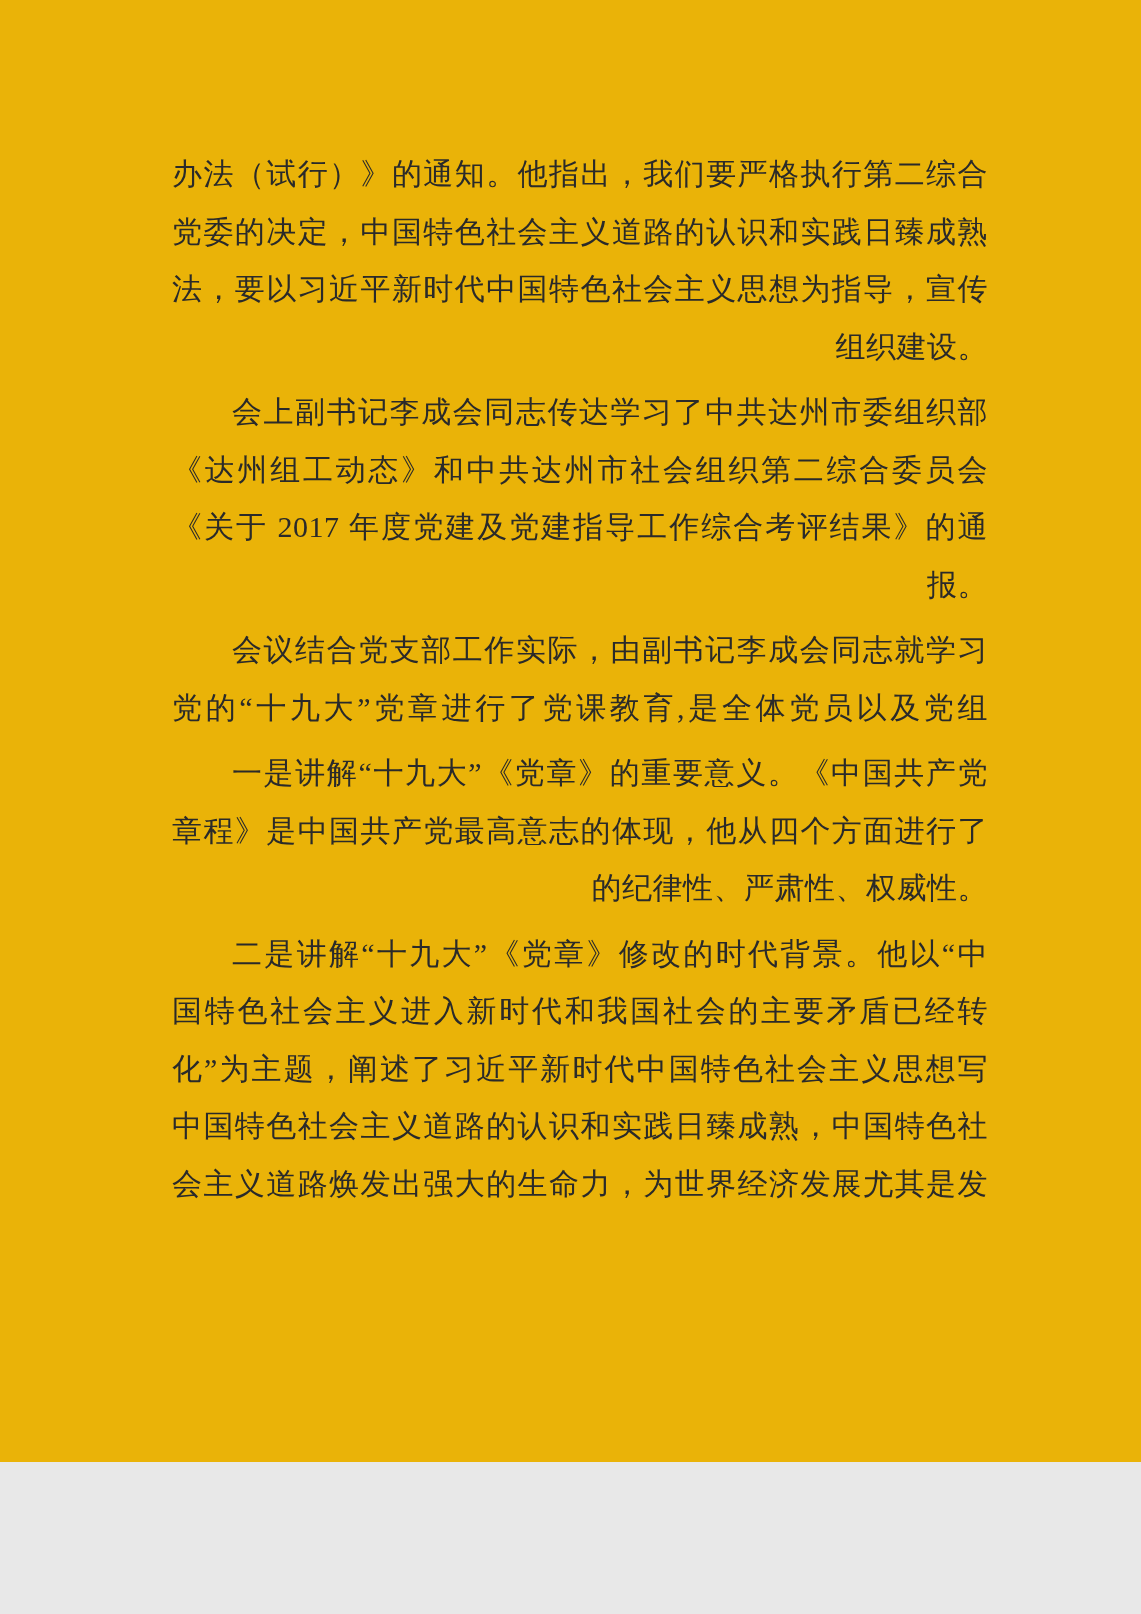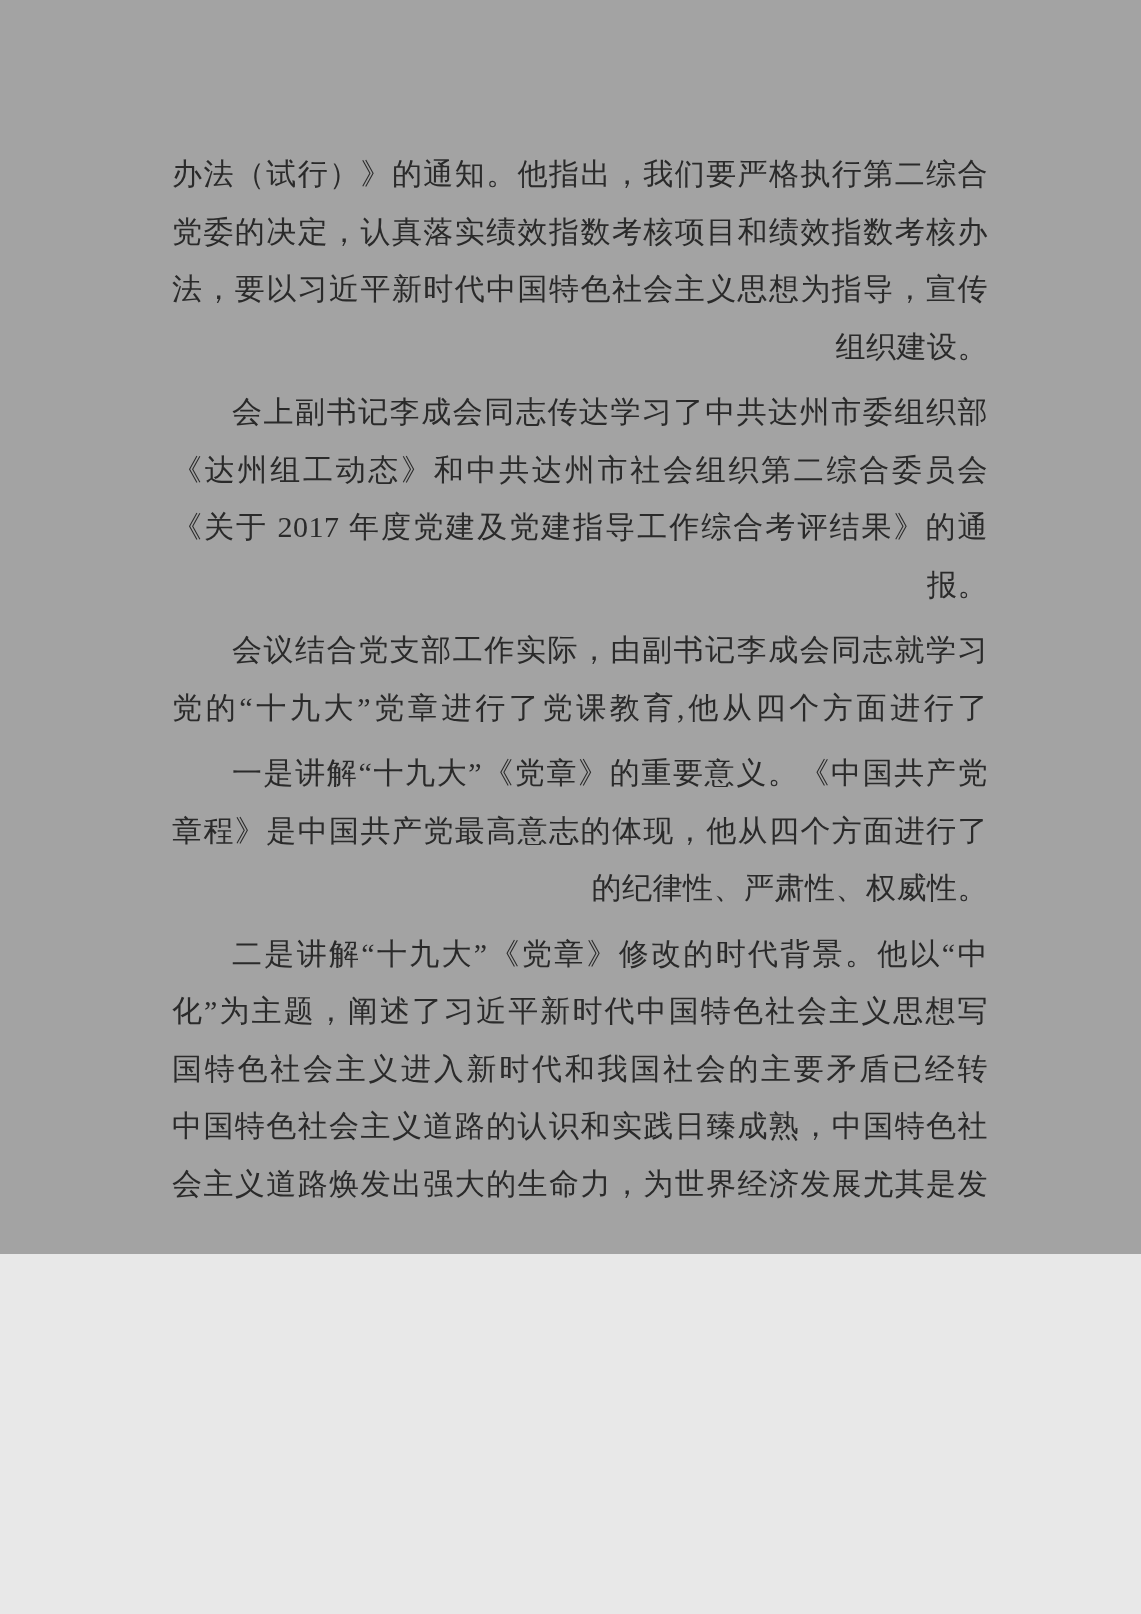--- a/index.html
+++ b/index.html
@@ -3,23 +3,23 @@
 <meta charset="utf-8">
 <style>
   html, body {
     margin: 0;
     padding: 0;
     background: #e8e8e8;
   }
   .page {
     position: relative;
     width: 1141px;
-    height: 1254px;
+    height: 1462px;
     margin: 0 auto;
-    background: #a3a3a3;
+    background: #eab308;
     color: #2a2a2a;
     font-family: "Liberation Serif", "DejaVu Serif", serif;
     overflow: hidden;
   }
   .text-block {
     position: absolute;
     left: 172px;
     top: 145px;
     width: 816px;
   }
@@ -54,32 +54,32 @@
     font-family: "Liberation Sans", "DejaVu Sans", sans-serif;
     color: #222222;
   }
 </style>
 </head>
 <body>
 
 <div class="page">
   <div class="text-block">
     <div class="ln j">办法（试行）》的通知。他指出，我们要严格执行第二综合</div>
-    <div class="ln j">党委的决定，认真落实绩效指数考核项目和绩效指数考核办</div>
+    <div class="ln j">党委的决定，中国特色社会主义道路的认识和实践日臻成熟</div>
     <div class="ln j">法，要以习近平新时代中国特色社会主义思想为指导，宣传</div>
     <div class="ln">组织建设。</div>
     <div class="ln j p">会上副书记李成会同志传达学习了中共达州市委组织部</div>
     <div class="ln j">《达州组工动态》和中共达州市社会组织第二综合委员会</div>
     <div class="ln j">《关于 2017 年度党建及党建指导工作综合考评结果》的通</div>
     <div class="ln">报。</div>
     <div class="ln j p">会议结合党支部工作实际，由副书记李成会同志就学习</div>
-    <div class="ln j">党的“十九大”党章进行了党课教育,他从四个方面进行了</div>
+    <div class="ln j">党的“十九大”党章进行了党课教育,是全体党员以及党组</div>
     <div class="ln j p">一是讲解“十九大”《党章》的重要意义。《中国共产党</div>
     <div class="ln j">章程》是中国共产党最高意志的体现，他从四个方面进行了</div>
     <div class="ln">的纪律性、严肃性、权威性。</div>
     <div class="ln j p">二是讲解“十九大”《党章》修改的时代背景。他以“中</div>
+    <div class="ln j">国特色社会主义进入新时代和我国社会的主要矛盾已经转</div>
     <div class="ln j">化”为主题，阐述了习近平新时代中国特色社会主义思想写</div>
-    <div class="ln j">国特色社会主义进入新时代和我国社会的主要矛盾已经转</div>
     <div class="ln j">中国特色社会主义道路的认识和实践日臻成熟，中国特色社</div>
     <div class="ln j">会主义道路焕发出强大的生命力，为世界经济发展尤其是发</div>
   </div>
   <div class="page-num">2</div>
 </div>
 
 </body></html>

